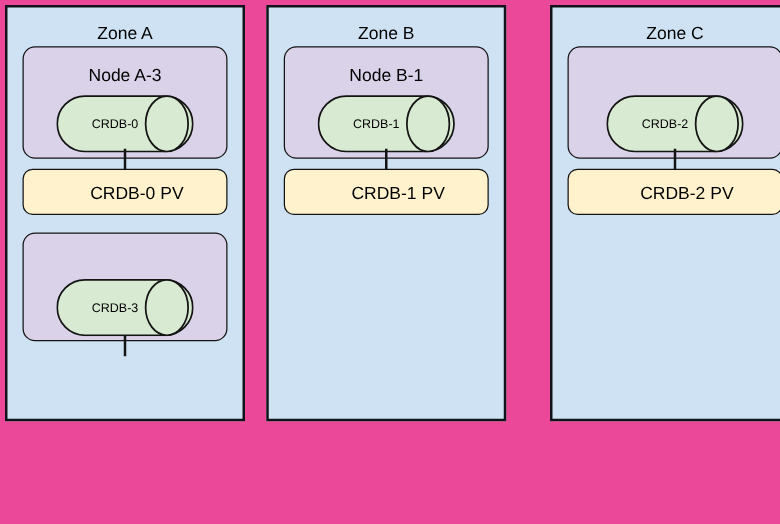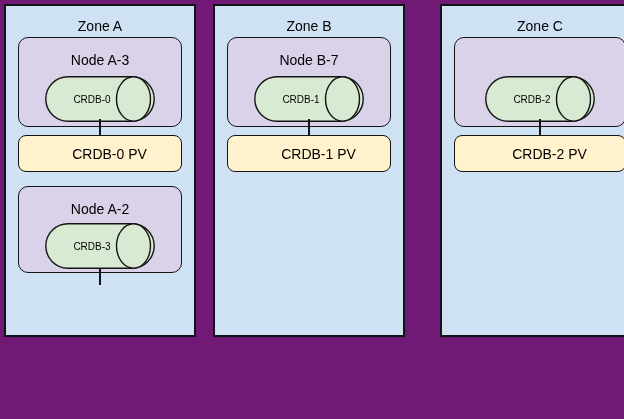--- a/index.html
+++ b/index.html
@@ -4,21 +4,21 @@
 <style>
   html,body{margin:0;padding:0;}
   body{
     background:#000;
     width:624px;height:419px;
     font-family:"Liberation Sans",sans-serif;
     color:#000;
     overflow:hidden;
   }
   #stage{
-    position:relative;width:624px;height:419px;background:#701a75;
+    position:relative;width:624px;height:419px;background:#ec4899;
   }
   .zone{
     position:absolute;top:4px;height:333px;
     background:#cfe2f3;
     border:2px solid #101418;
     box-sizing:border-box;
   }
   .zone-a{left:4px;width:192px;}
   .zone-b{left:213px;width:192px;}
   .zone-c{left:440px;width:200px;}
@@ -81,35 +81,34 @@
         <ellipse class="cyl-cap" cx="88.5" cy="23" rx="17" ry="22.2"></ellipse>
         <text class="cyl-text" x="47" y="26.5" text-anchor="middle">CRDB-0</text>
       </svg>
     </div>
     <div class="connector c1"></div>
     <div class="pv r1">
       <span>CRDB-0 PV</span>
     </div>
 
     <div class="node r2">
-      <div class="node-label">Node A-2</div>
       <svg class="cyl" width="110" height="46" viewBox="0 0 110 46">
         <rect class="cyl-body" x="0.8" y="0.8" width="108.4" height="44.4" rx="22.2" ry="22.2"></rect>
         <ellipse class="cyl-cap" cx="88.5" cy="23" rx="17" ry="22.2"></ellipse>
         <text class="cyl-text" x="47" y="26.5" text-anchor="middle">CRDB-3</text>
       </svg>
     </div>
     <div class="connector c2"></div>
   </div>
 
   <div class="zone zone-b">
     <div class="zone-title">Zone B</div>
 
     <div class="node r1">
-      <div class="node-label">Node B-7</div>
+      <div class="node-label">Node B-1</div>
       <svg class="cyl" width="110" height="46" viewBox="0 0 110 46">
         <rect class="cyl-body" x="0.8" y="0.8" width="108.4" height="44.4" rx="22.2" ry="22.2"></rect>
         <ellipse class="cyl-cap" cx="88.5" cy="23" rx="17" ry="22.2"></ellipse>
         <text class="cyl-text" x="47" y="26.5" text-anchor="middle">CRDB-1</text>
       </svg>
     </div>
     <div class="connector c1"></div>
     <div class="pv r1">
       <span>CRDB-1 PV</span>
     </div>

